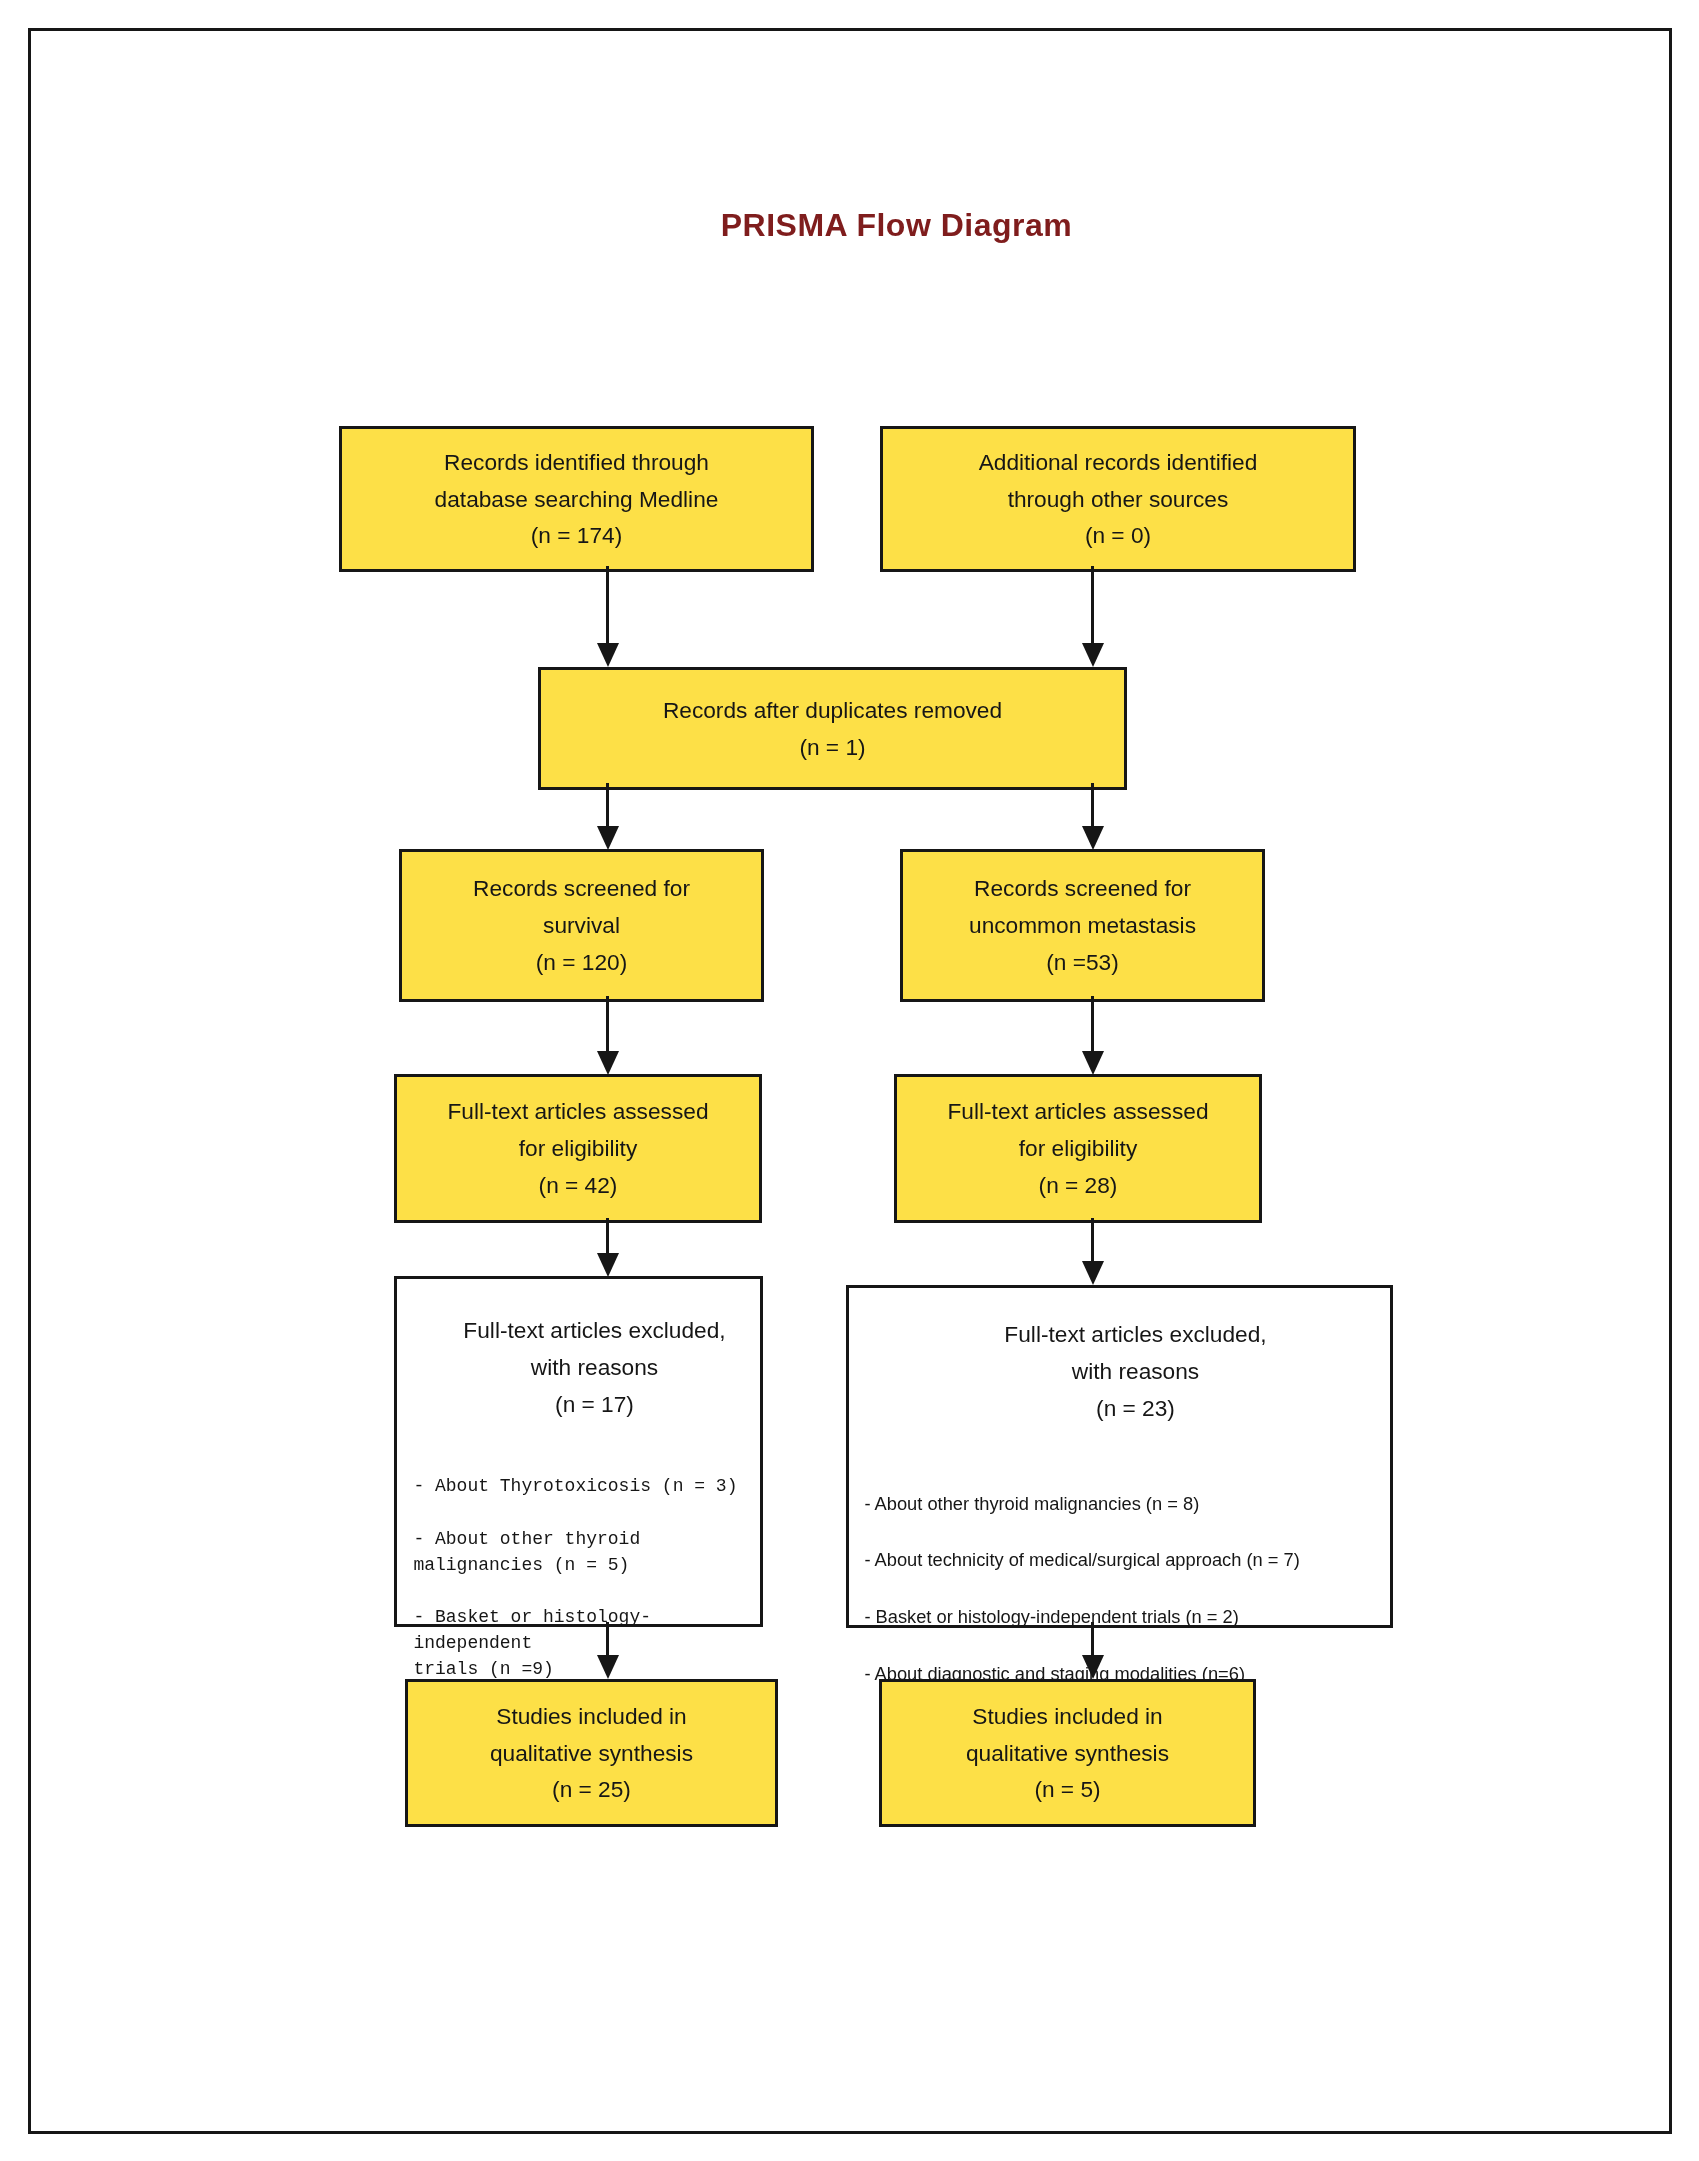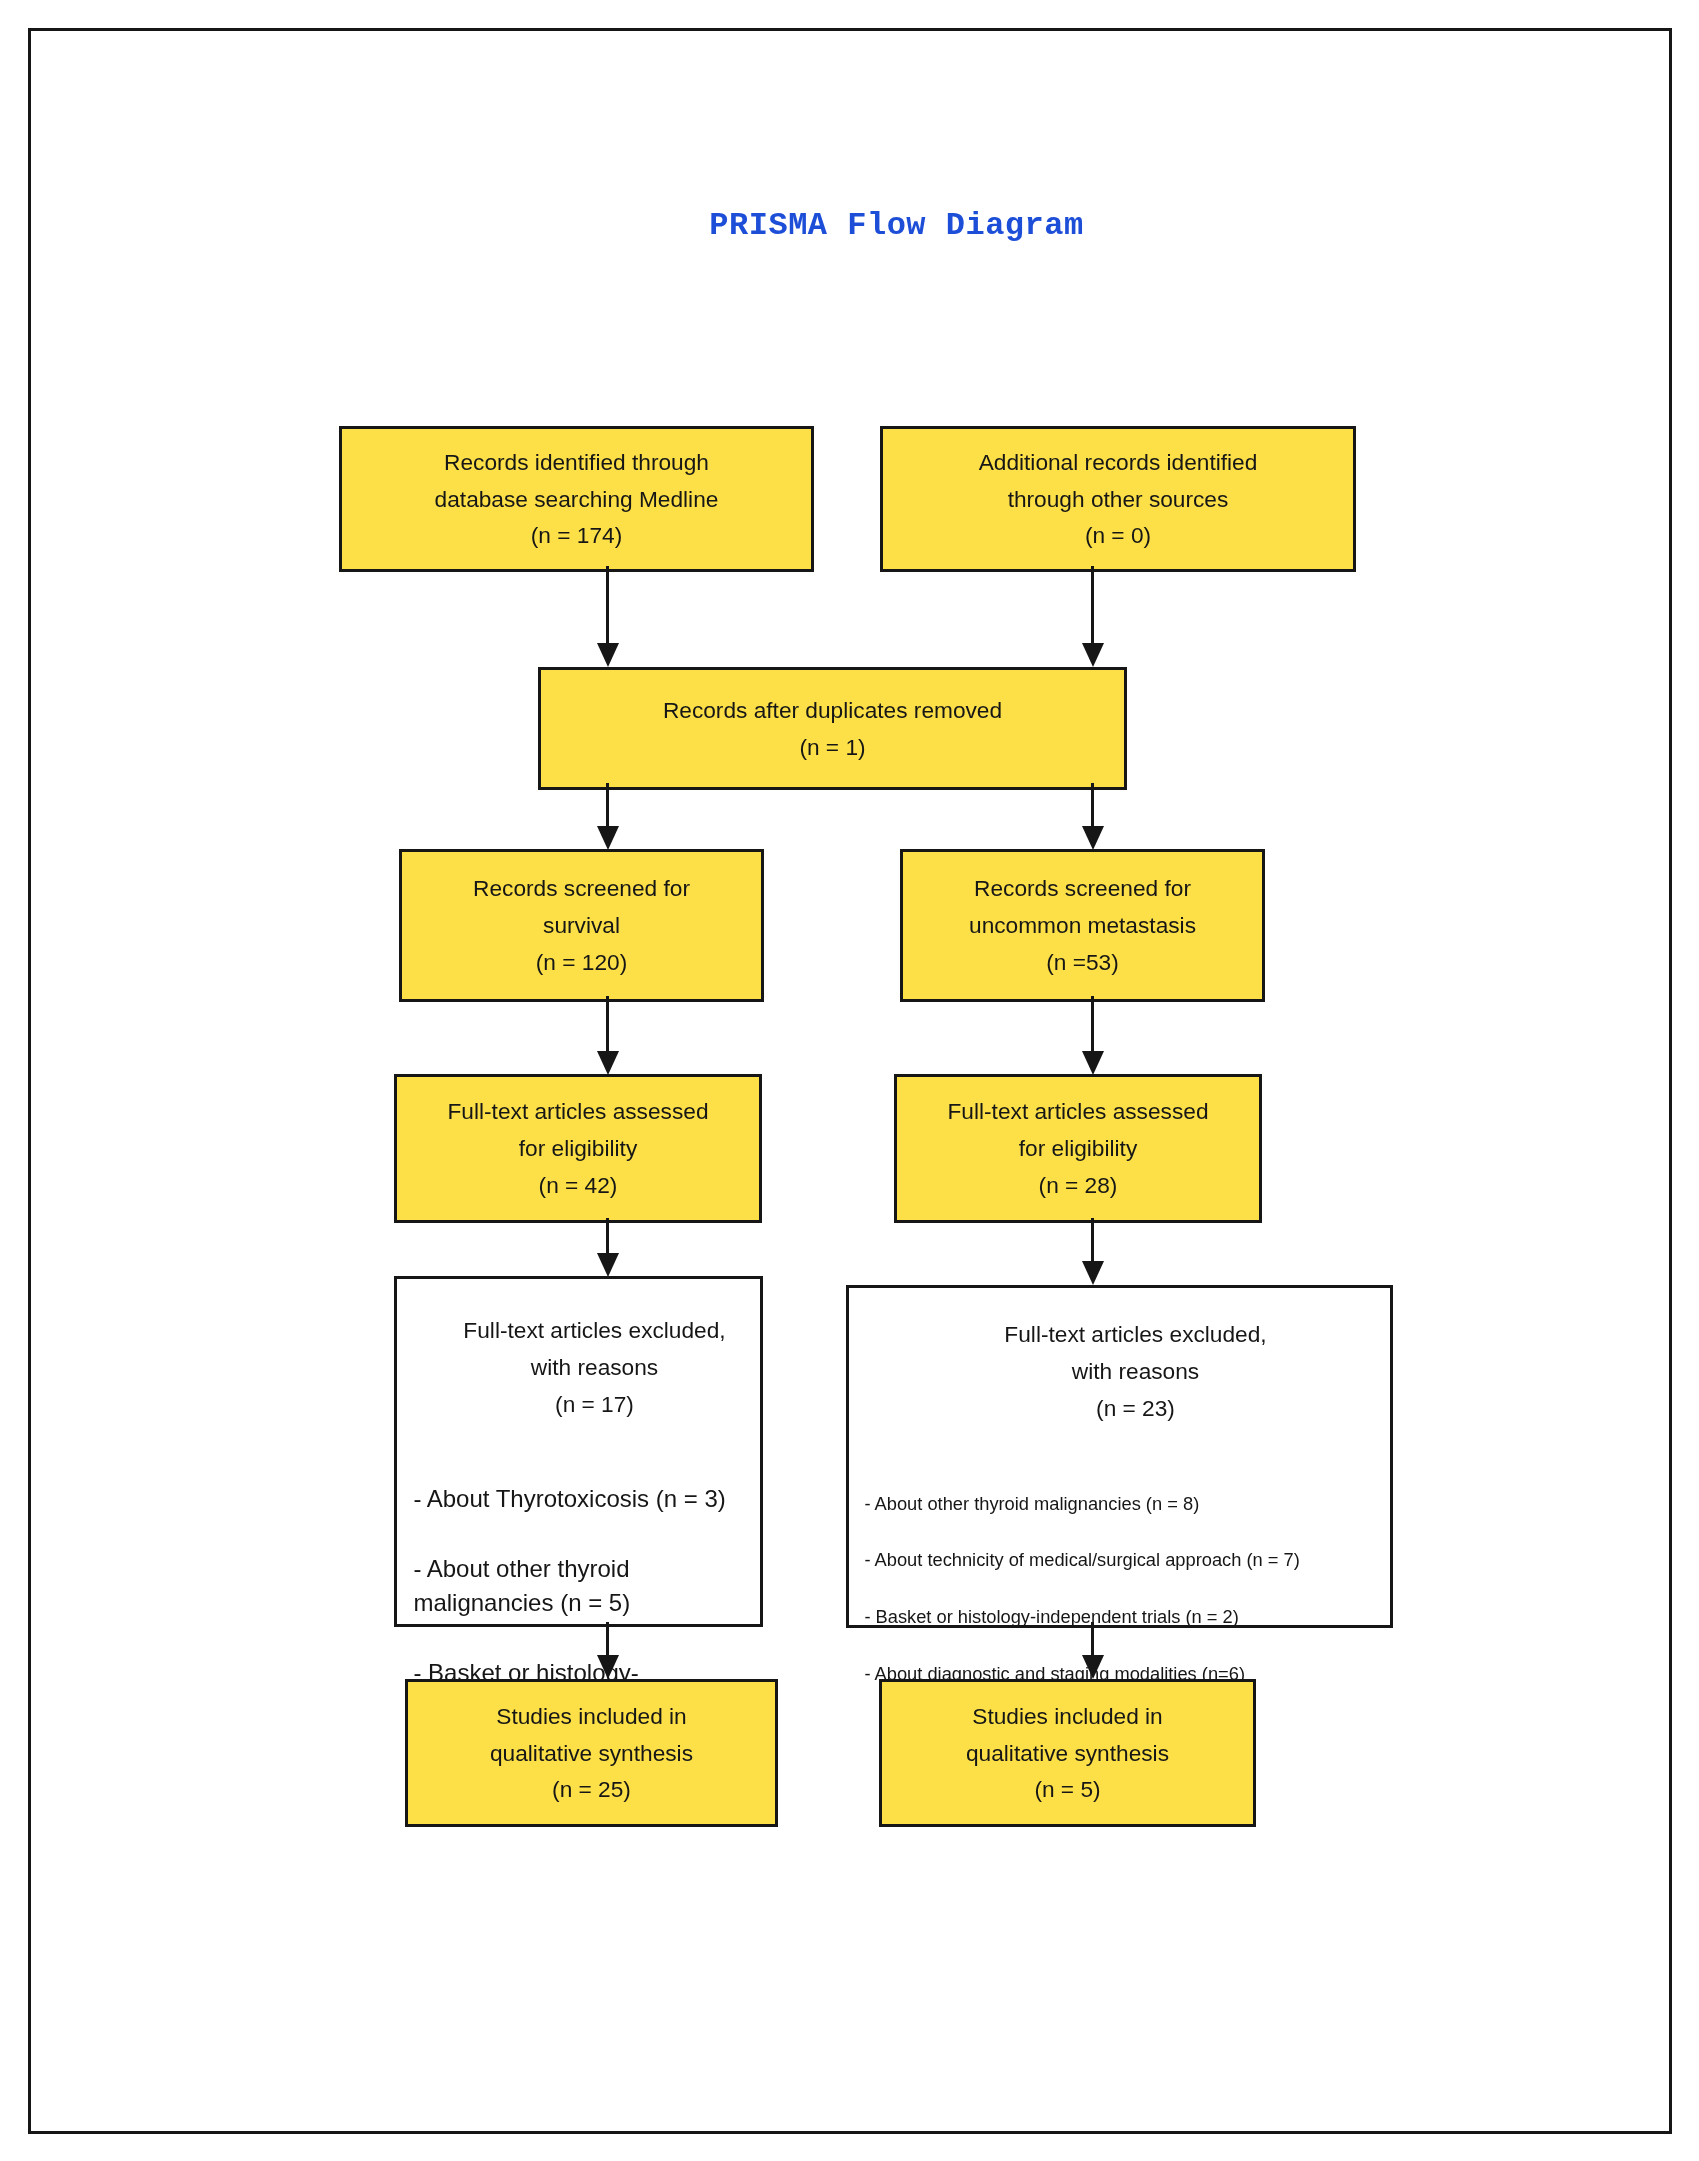--- a/index.html
+++ b/index.html
@@ -22,34 +22,34 @@
   .b-scr-surv   {left:399px; top:849px;width:359px; height:147px;}
   .b-scr-meta   {left:900px;top:849px;width:359px; height:147px;}
   .b-ft-surv    {left:394px; top:1074px;width:362px; height:143px;}
   .b-ft-meta    {left:894px;top:1074px;width:362px; height:143px;}
   .b-ex-surv    {left:394px; top:1276px;width:363px; height:345px;}
   .b-ex-meta    {left:846px;top:1285px;width:541px;height:337px;}
   .b-inc-surv   {left:405px; top:1679px;width:367px; height:142px;}
   .b-inc-meta   {left:879px;top:1679px;width:371px; height:142px;}
   .b-ex-surv .excl-header{padding-top:33px;}
   .b-ex-meta .excl-header{padding-top:28px;}
-  .b-ex-surv .reasons{margin-top:25px;padding:0 16.4px;font-size:24px;line-height:1.45;}
+  .b-ex-surv .reasons{margin-top:25px;padding:0 16.4px;font-size:18px;line-height:1.45;font-family:Liberation Mono, monospace;}
   .b-ex-meta .reasons{margin-top:35px;padding:0 15.4px;font-size:18.3px;line-height:1.55;}
   .vline{position:absolute;width:3.4px;background:#161616;}
   .ahead{position:absolute;width:0;height:0;
          border-left:11px solid transparent;border-right:11px solid transparent;
          border-top:24px solid #161616;}
 </style>
 </head>
 <body>
 
 <div class="canvas">
   <div class="frame"></div>
 
-  <div class="title" style="color: #1d4ed8; font-family: Liberation Mono, monospace;">PRISMA Flow Diagram</div>
+  <div class="title" style="color: #7f1d1d;">PRISMA Flow Diagram</div>
 
   <div class="box b-identified">Records identified through
 database searching Medline
 (n = 174)</div>
   <div class="box b-additional">Additional records identified
 through other sources
 (n = 0)</div>
 
   <div class="box b-duplicates">Records after duplicates removed
 (n = 1)</div>

